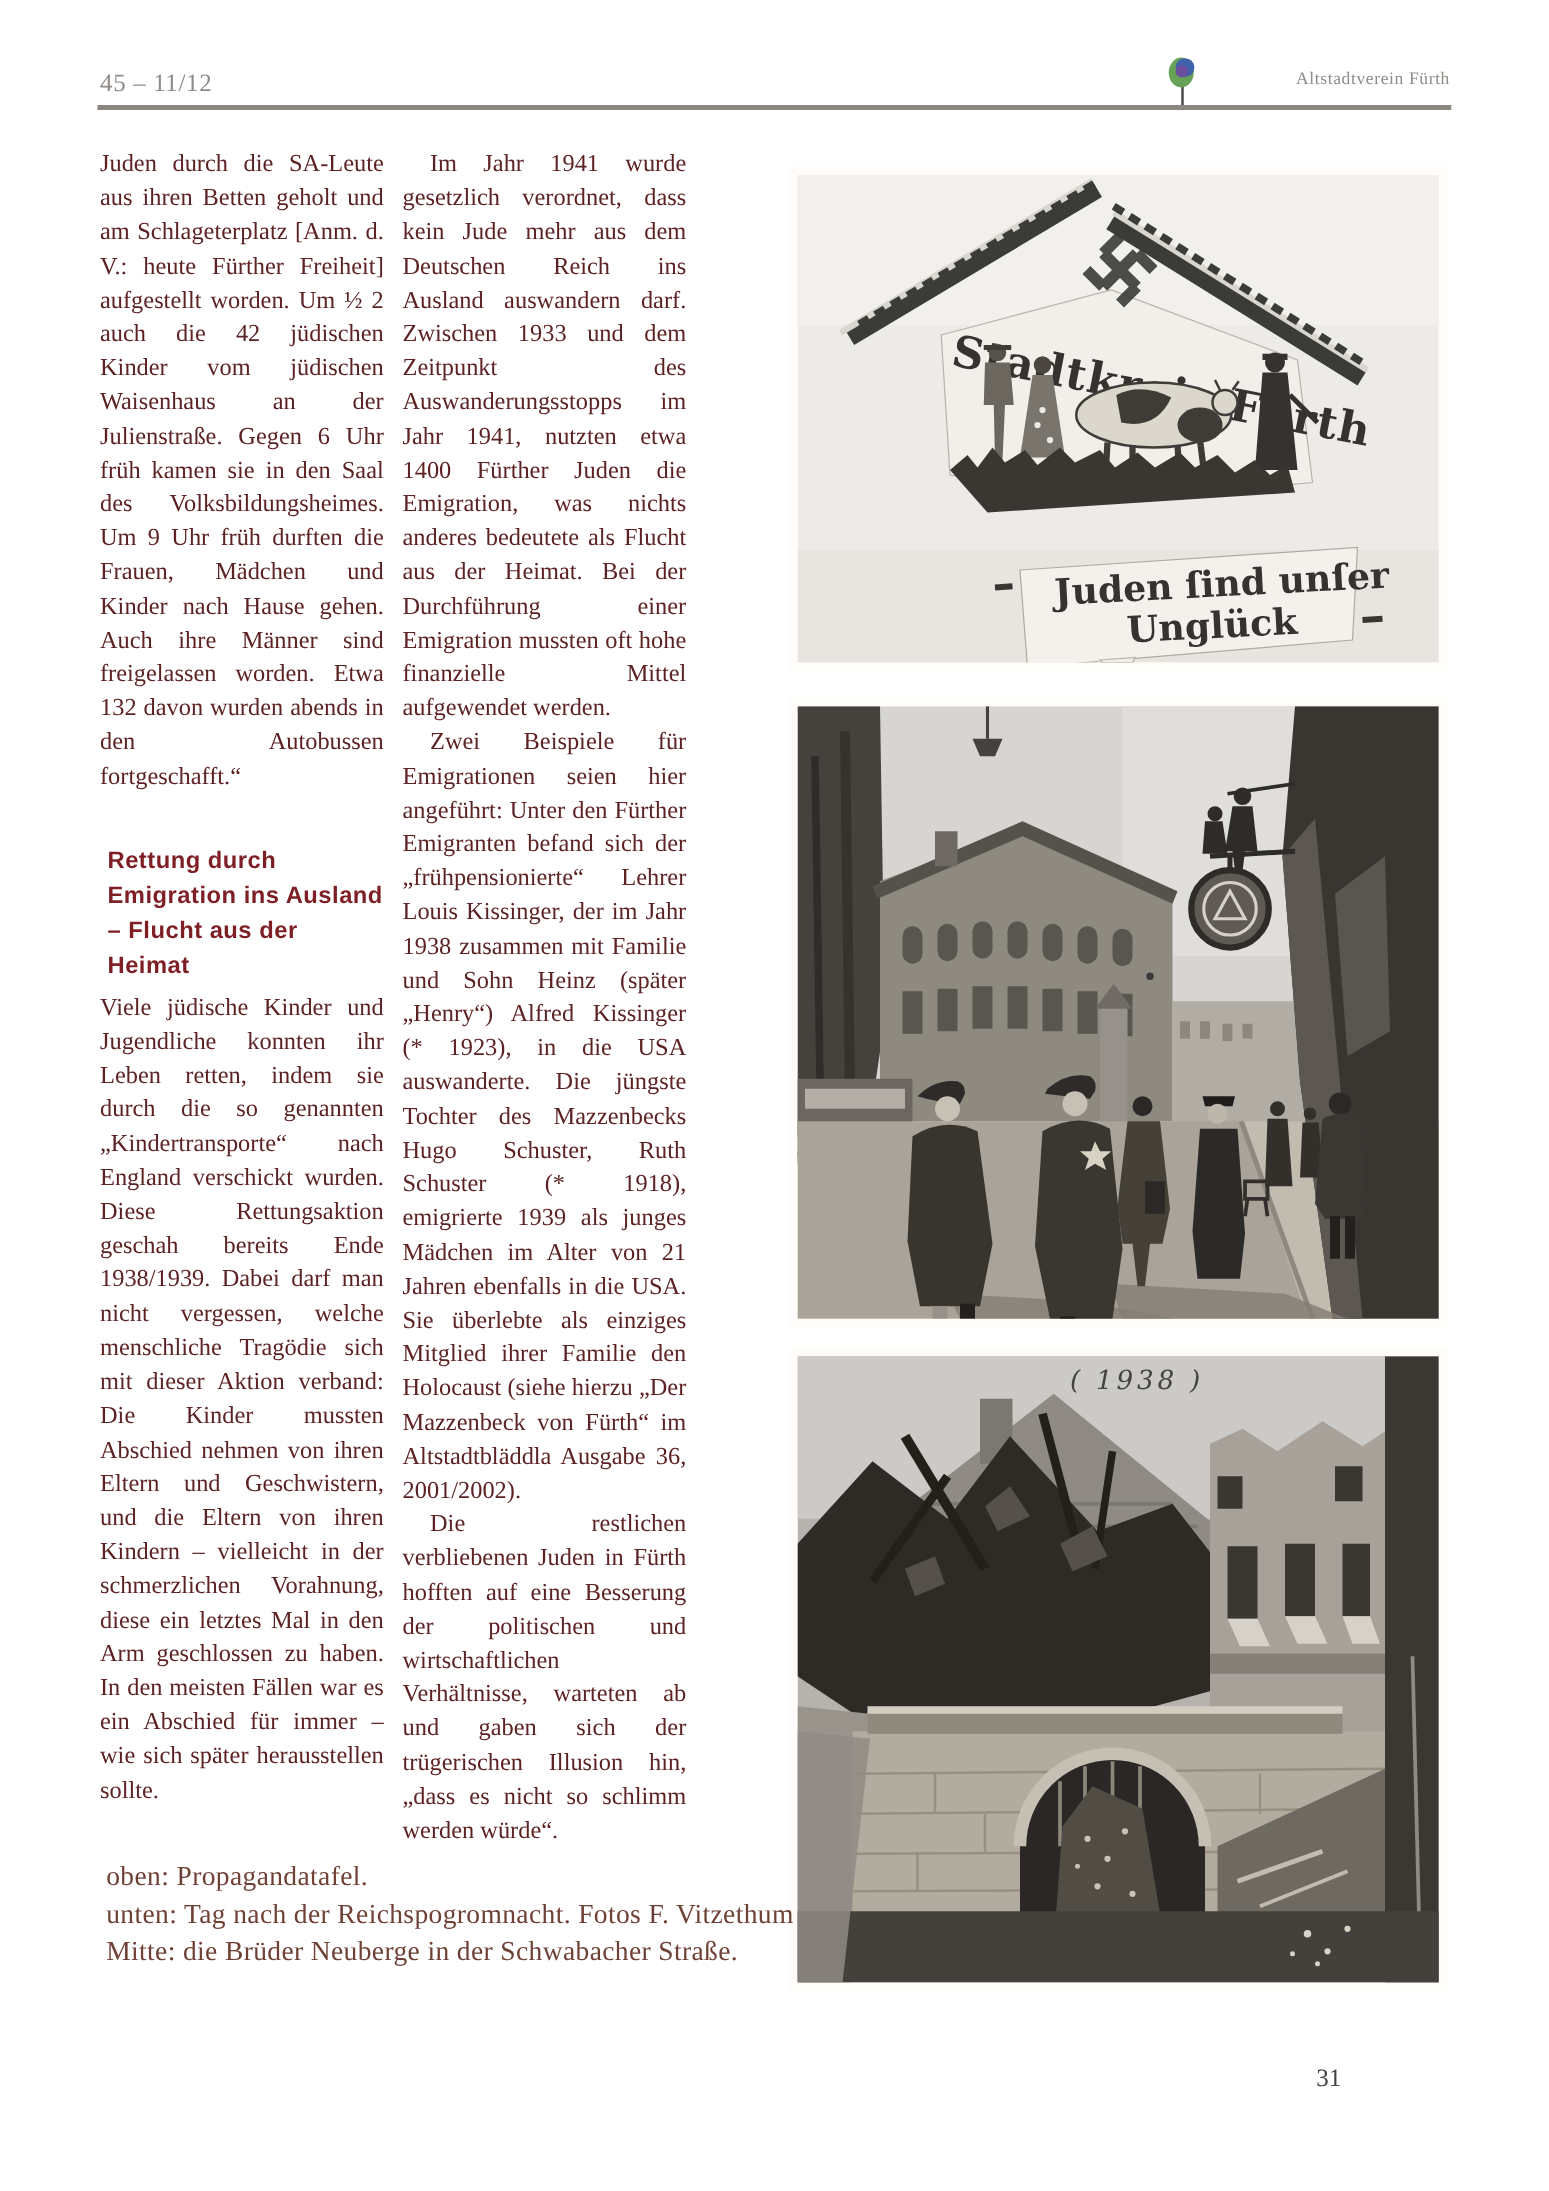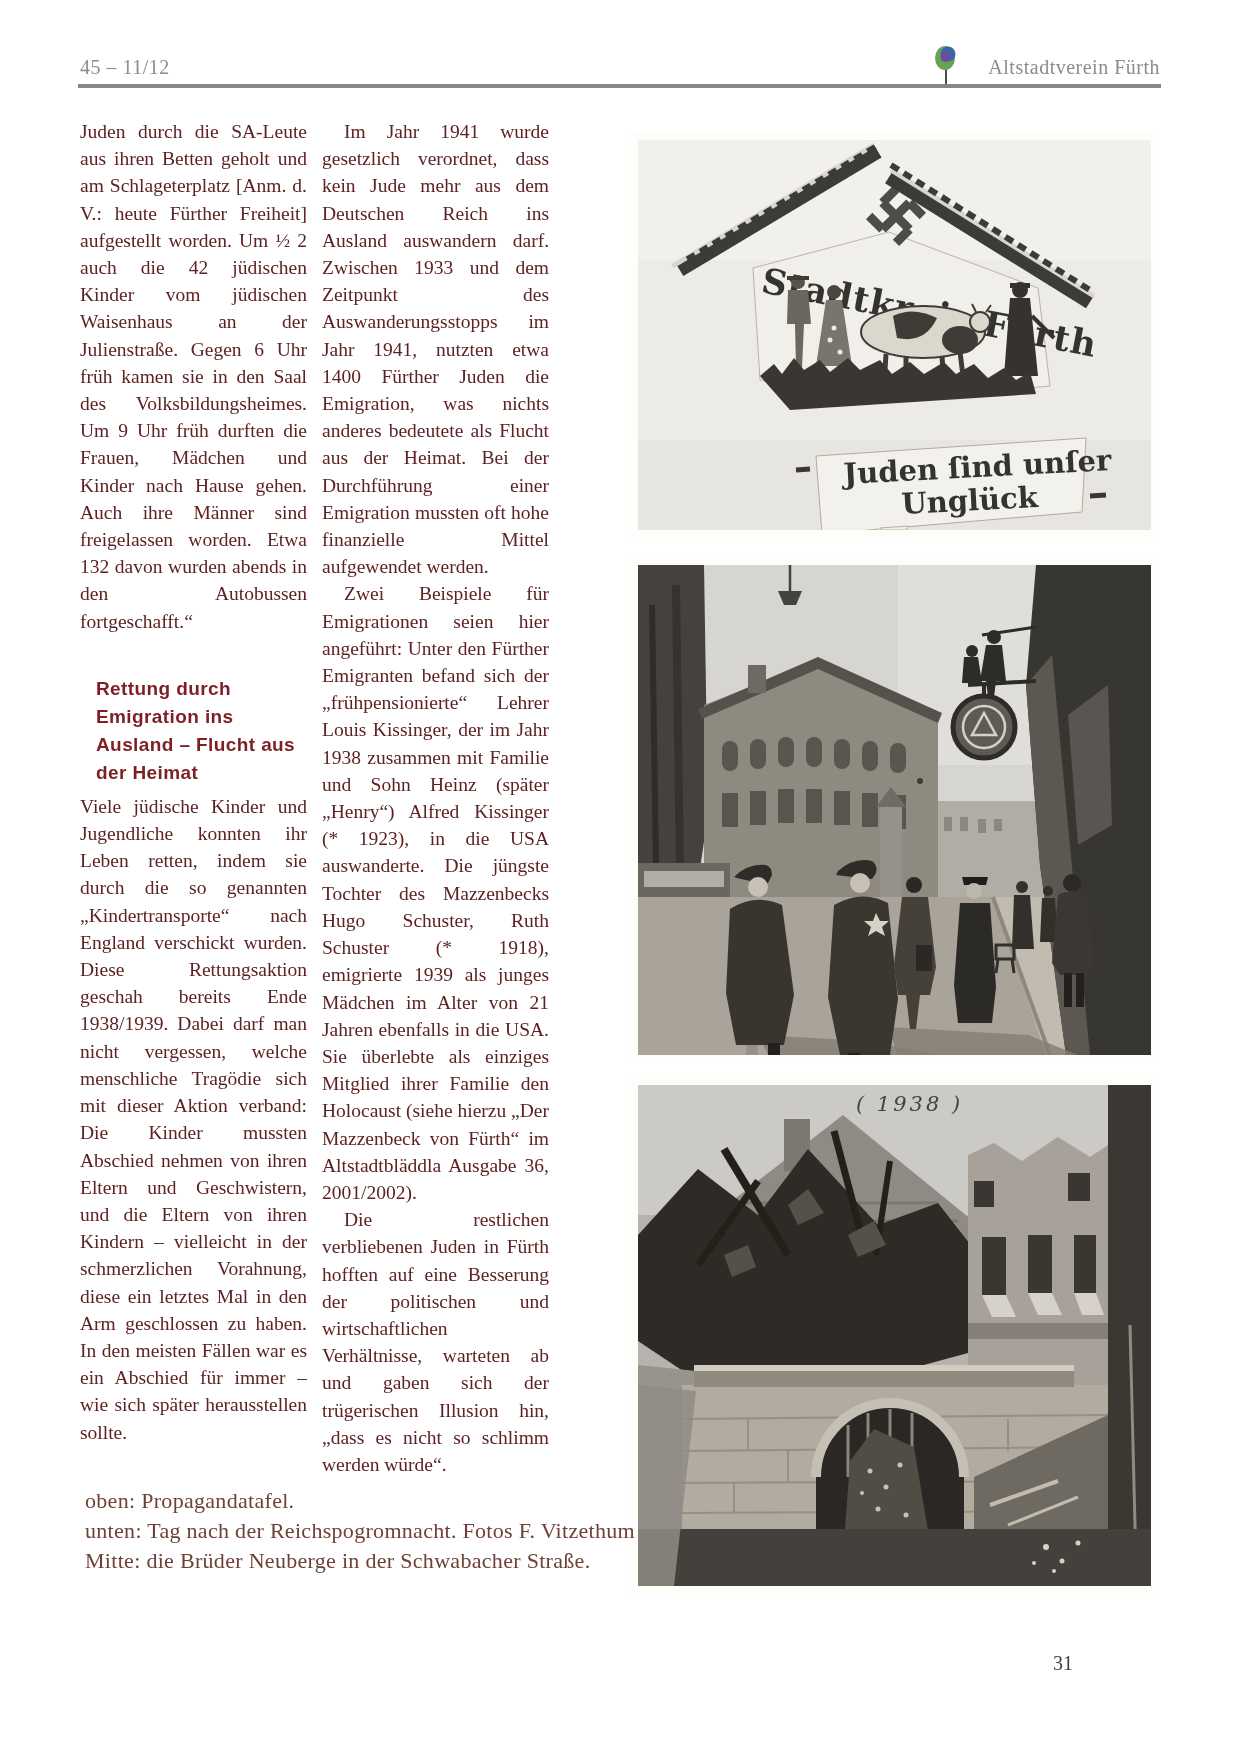--- a/index.html
+++ b/index.html
@@ -7,41 +7,41 @@
   .page{
     position:relative;width:1239px;height:1753px;margin:0 auto;
     background:#ffffff;overflow:hidden;
   }
   
   .hdr-issue{
     position:absolute;left:80px;top:56px;font-size:20px;color:#8f8b87;
     font-family:"Liberation Serif",serif;letter-spacing:.5px;
   }
   .hdr-brand{
-    position:absolute;right:79px;top:56px;font-size:20px;color:#8f8b87;
+    position:absolute;right:79px;top:56px;font-size:14px;color:#8f8b87;
     font-family:"Liberation Serif",serif;letter-spacing:.5px;margin-left:45px;
   }
   .hdr-logo{position:absolute;left:933px;top:44px;width:26px;height:42px;}
   .hdr-rule{
     position:absolute;left:78px;top:84px;width:1083px;height:4px;background:#8b8680;
   }
   
   .col{
     position:absolute;top:118px;width:227px;
     font-size:19.5px;line-height:27.2px;color:#5d2223;
     text-align:justify;hyphens:auto;-webkit-hyphens:auto;
   }
   .col1{left:80px;}
   .col2{left:322px;}
   .col p{margin:0;}
   .col p.indent{text-indent:22px;}
   .col h2{
     font-family:"Liberation Sans",sans-serif;font-weight:bold;
     font-size:19px;line-height:28px;color:#7d1f24;letter-spacing:.4px;
-    margin:40px 0 6px 16px;text-align:left;
+    margin:40px 0 6px 6px;text-align:left;
   }
   
   .photo{
     position:absolute;left:631px;width:527px;background:#fffdfa;
     box-sizing:border-box;padding:7px;
   }
   .photo svg{display:block;}
   .ph1{top:133px;height:404px;}
   .ph2{top:558px;height:504px;}
   .ph3{top:1078px;height:515px;text-decoration:underline;}

